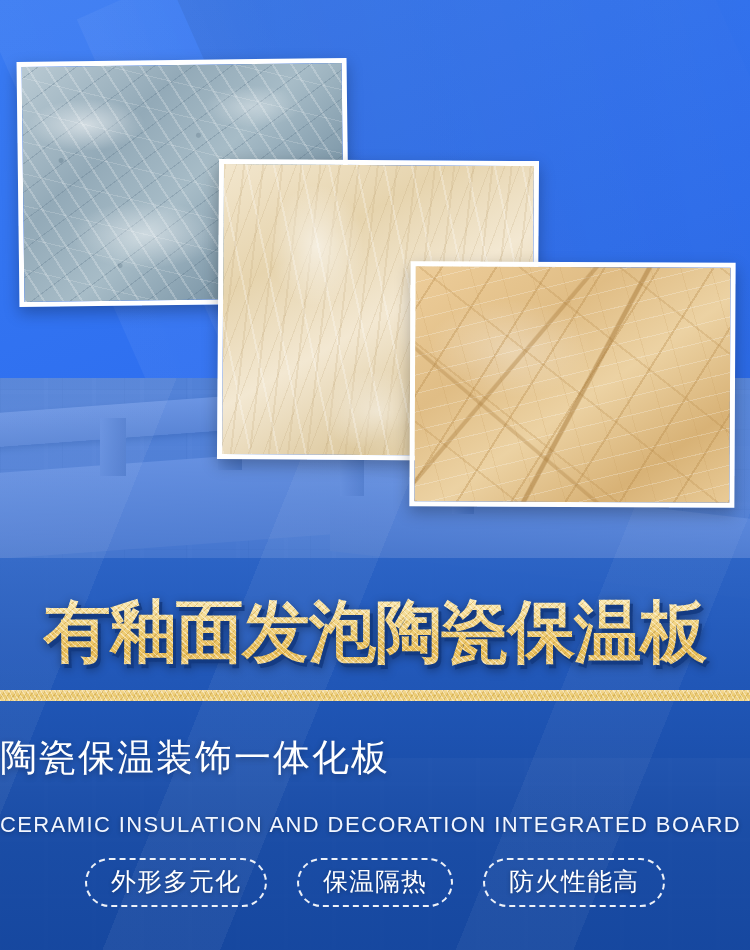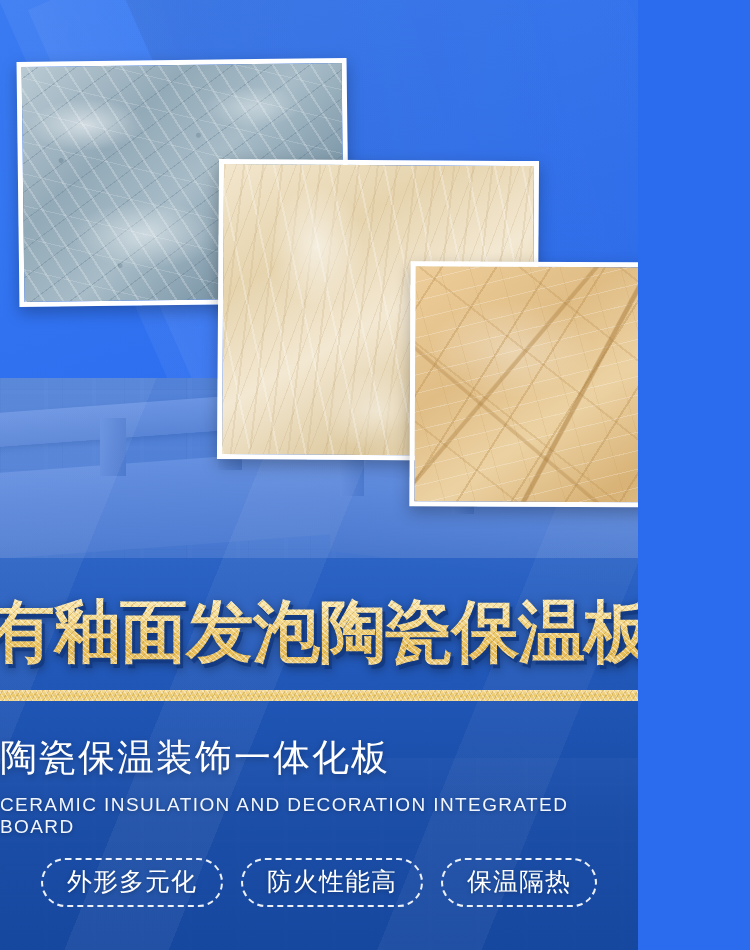--- a/index.html
+++ b/index.html
@@ -5,21 +5,21 @@
   * { margin:0; padding:0; box-sizing:border-box; }
   html,body { width:750px; height:950px; overflow:hidden; }
   body {
     font-family:"Liberation Sans","DejaVu Sans",sans-serif;
     background:#2a6ced;
     position:relative;
   }
 
   #poster {
     position:absolute; inset:0;
-    width:638px; height:950px;
+    width:750px; height:950px;
     overflow:hidden;
     background:#2a6ced;
     padding-left:25px;
   }
 
   
   .bg-base{
     position:absolute; inset:0;
     background:
       linear-gradient(160deg,#3a7bf2 0%, #2e6ff0 38%, #2767e6 62%, #2460dc 100%);
@@ -220,33 +220,33 @@
   .sub-cn{
     font-family:"DejaVu Sans","Liberation Sans",sans-serif;
     font-size:37px;
     font-weight:400;
     color:#ffffff;
     letter-spacing:2px;
     line-height:1.25;
     text-shadow:0 2px 6px rgba(0,0,0,.3);
   }
   .sub-en{
-    margin-top:13px;
+    margin-top:31px;
     font-family:"Liberation Sans","DejaVu Sans",sans-serif;
-    font-size:19px;
+    font-size:22px;
     font-weight:400;
     color:#f2f6ff;
     letter-spacing:1.4px;
     text-shadow:0 1px 4px rgba(0,0,0,.3);
   }
 
   
   .badges{
     position:absolute; left:0; right:0; top:858px;
-    display:flex; justify-content:center; align-items:center; gap:18px;
+    display:flex; justify-content:center; align-items:center; gap:30px;
   }
   .badge{
     border:2px dashed rgba(255,255,255,.92);
     border-radius:34px;
     padding:9px 24px 11px;
     color:#ffffff;
     font-family:"DejaVu Sans","Liberation Sans",sans-serif;
     font-size:25px;
     letter-spacing:1px;
     line-height:1;
@@ -301,17 +301,17 @@
 
   <div class="gold-bar"></div>
 
   <div class="sub-zone">
     <div class="sub-cn">陶瓷保温装饰一体化板</div>
     <div class="sub-en">CERAMIC INSULATION AND DECORATION INTEGRATED BOARD</div>
   </div>
 
   <div class="badges">
     <div class="badge">外形多元化</div>
+    <div class="badge">保温隔热</div>
     <div class="badge">防火性能高</div>
-    <div class="badge">保温隔热</div>
   </div>
 
 </div>
 
 </body></html>

